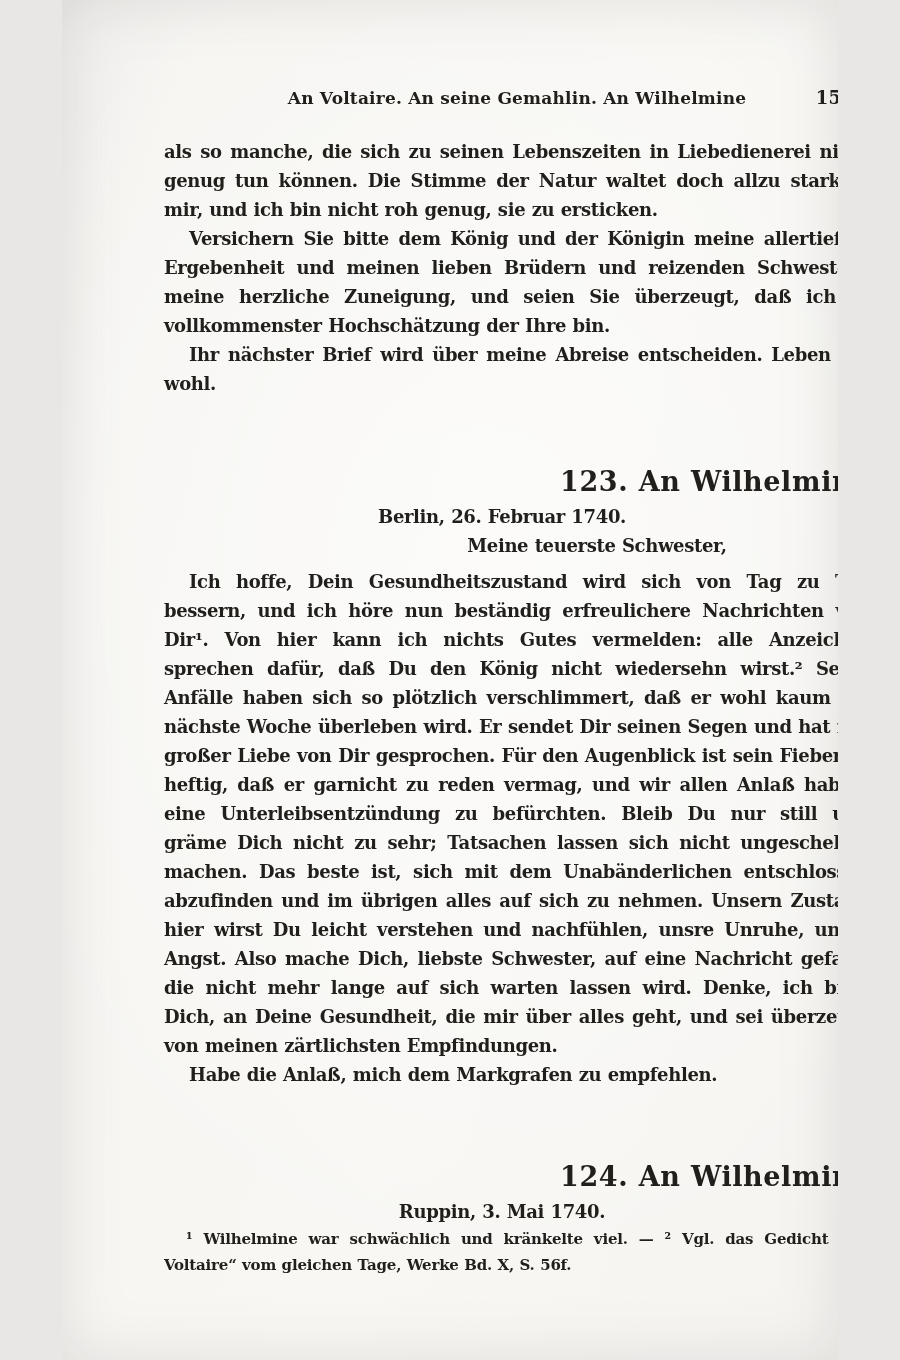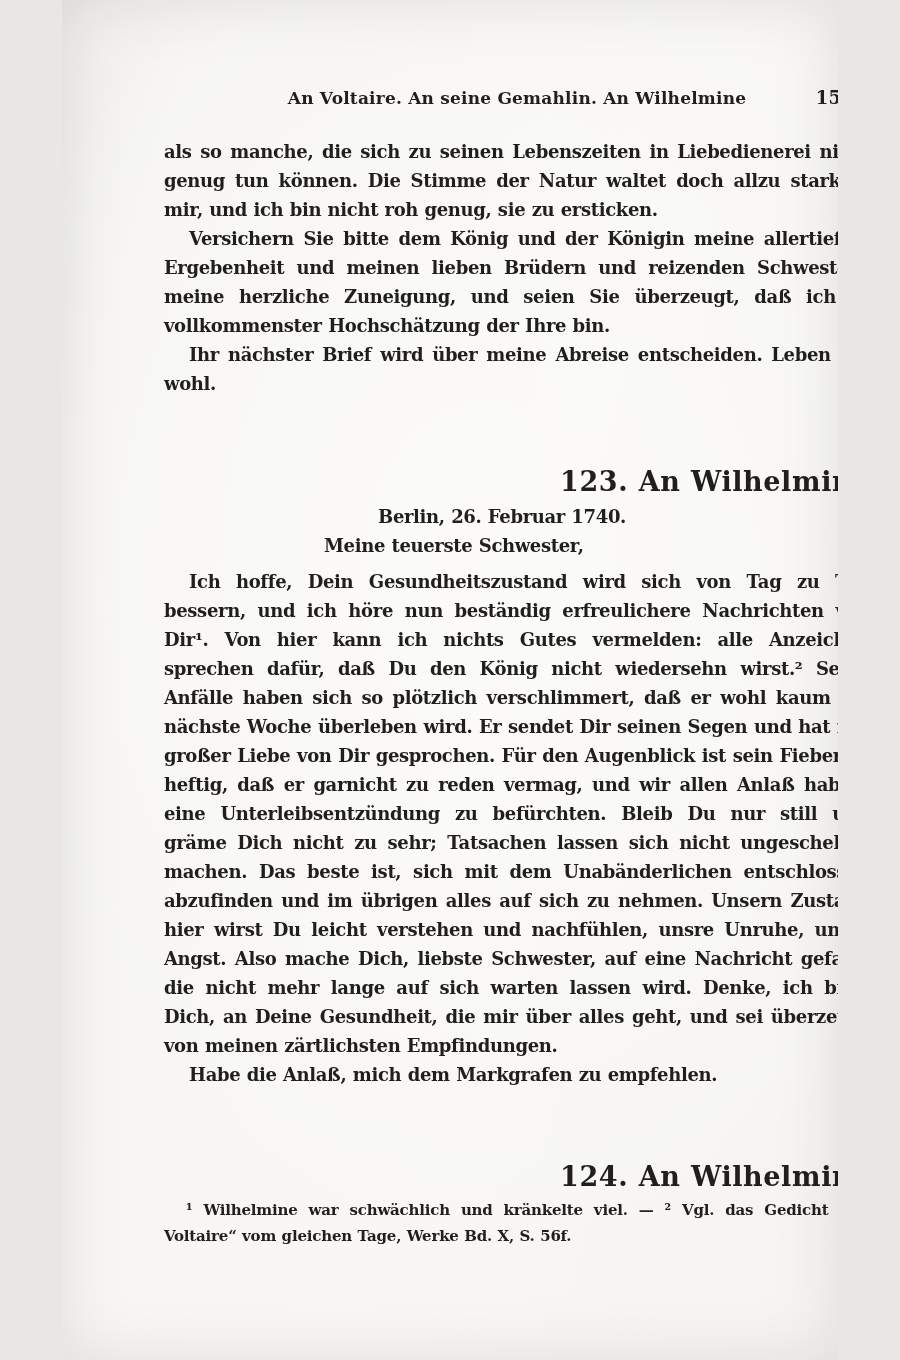--- a/index.html
+++ b/index.html
@@ -64,21 +64,21 @@
   }
   .letter-heading.second { margin-top: 68px; }
   .dateline {
     margin-top: 13px;
     text-align: center;
     padding-right: 30px;
     text-indent: 0;
   }
   .salutation {
     margin-top: 0;
-    text-align: left;
+    text-align: center;
     padding-left: 160px;
     text-indent: 0;
   }
   .after-salutation { margin-top: 7px !important; }
   .after-dateline { margin-top: 8px !important; }
   .footnote {
     margin-top: 14px;
     font-size: 15px;
     line-height: 26px;
     font-weight: 700;
@@ -103,18 +103,19 @@
     <p class="body-paragraph indented">Versichern Sie bitte dem König und der Königin meine allertiefste Ergebenheit und meinen lieben Brüdern und reizenden Schwestern meine herzliche Zuneigung, und seien Sie überzeugt, daß ich in vollkommenster Hochschätzung der Ihre bin.</p>
     <p class="body-paragraph indented">Ihr nächster Brief wird über meine Abreise entscheiden. Leben Sie wohl.</p>
 
     <h2 class="letter-heading">123. An Wilhelmine</h2>
     <p class="dateline">Berlin, 26. Februar 1740.</p>
     <p class="salutation">Meine teuerste Schwester,</p>
     <p class="body-paragraph indented after-salutation">Ich hoffe, Dein Gesundheitszustand wird sich von Tag zu Tag bessern, und ich höre nun beständig erfreulichere Nachrichten von Dir¹. Von hier kann ich nichts Gutes vermelden: alle Anzeichen sprechen dafür, daß Du den König nicht wiedersehn wirst.² Seine Anfälle haben sich so plötzlich verschlimmert, daß er wohl kaum die nächste Woche überleben wird. Er sendet Dir seinen Segen und hat mit großer Liebe von Dir gesprochen. Für den Augenblick ist sein Fieber so heftig, daß er garnicht zu reden vermag, und wir allen Anlaß haben, eine Unterleibsentzündung zu befürchten. Bleib Du nur still und gräme Dich nicht zu sehr; Tatsachen lassen sich nicht ungeschehen machen. Das beste ist, sich mit dem Unabänderlichen entschlossen abzufinden und im übrigen alles auf sich zu nehmen. Unsern Zustand hier wirst Du leicht verstehen und nachfühlen, unsre Unruhe, unsre Angst. Also mache Dich, liebste Schwester, auf eine Nachricht gefaßt, die nicht mehr lange auf sich warten lassen wird. Denke, ich bitte Dich, an Deine Gesundheit, die mir über alles geht, und sei überzeugt von meinen zärtlichsten Empfindungen.</p>
     <p class="body-paragraph indented">Habe die Anlaß, mich dem Markgrafen zu empfehlen.</p>
 
     <h2 class="letter-heading second">124. An Wilhelmine</h2>
+    <p class="dateline">Ruppin, 3. Mai 1740.</p>
 
     <p class="footnote">¹ Wilhelmine war schwächlich und kränkelte viel. — ² Vgl. das Gedicht „An Voltaire“ vom gleichen Tage, Werke Bd. X, S. 56f.</p>
 
   </main>
 
 </div>
 
 </body></html>

